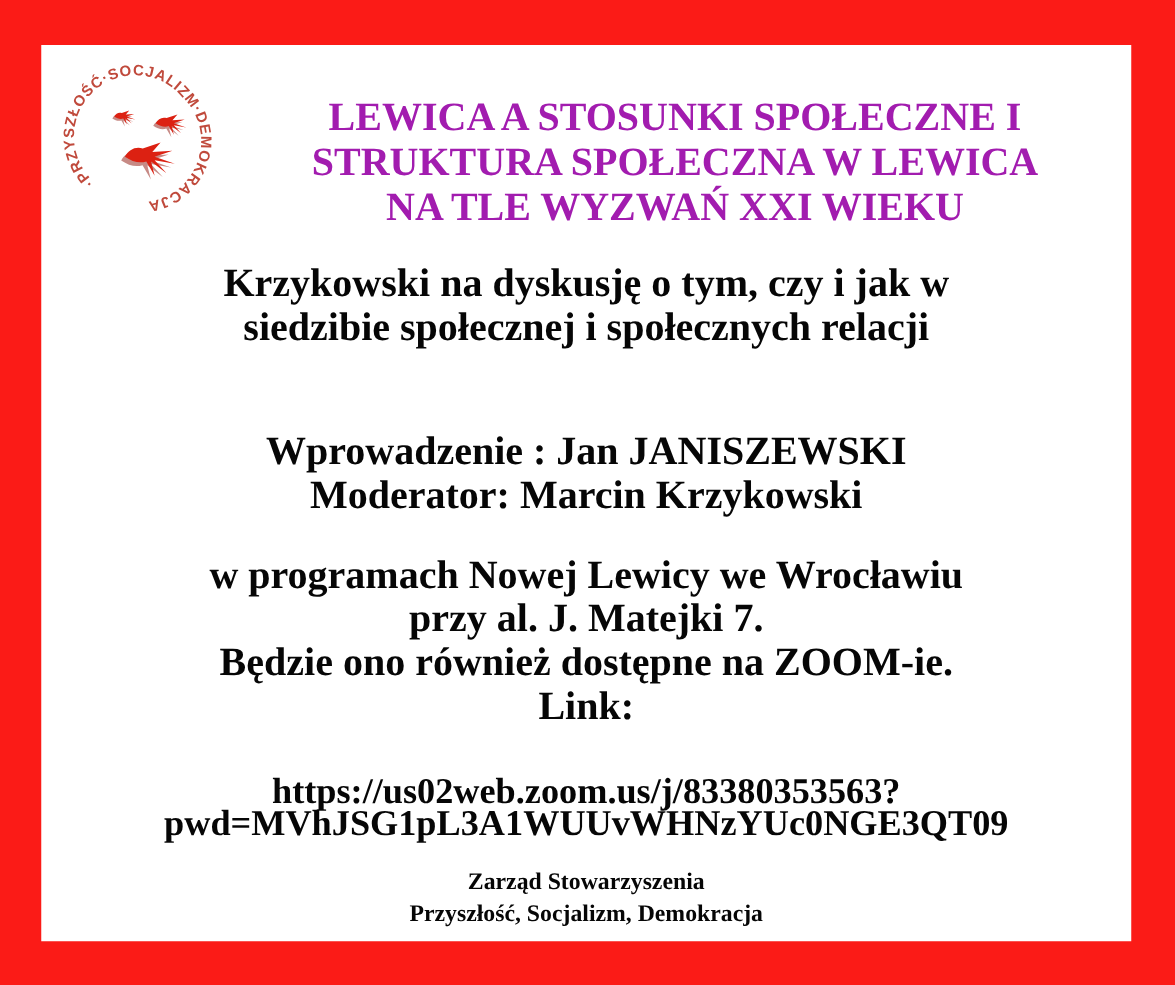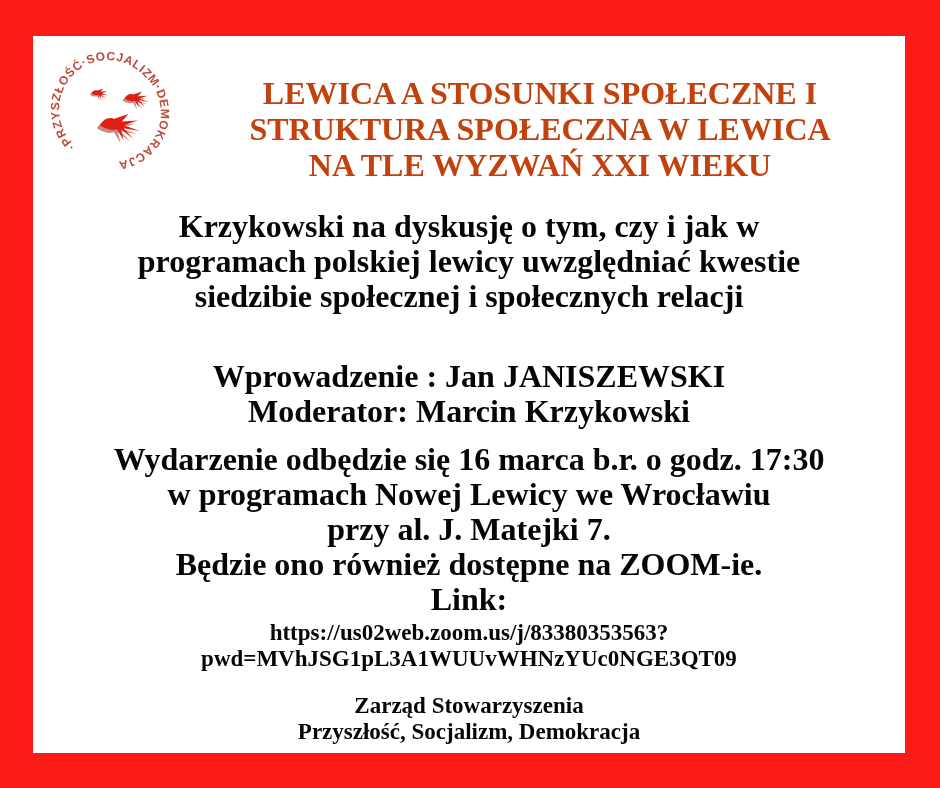--- a/index.html
+++ b/index.html
@@ -43,31 +43,31 @@
     right: 0;
     text-align: center;
     font-weight: bold;
     color: #060606;
   }
   .txtblock div { white-space: nowrap; }
   .title {
     top: 39px;
     left: 142px;
     right: 0;
-    color: #c2410c;
+    color: #a21caf;
     font-size: 32px;
     line-height: 36px;
   }
   .main-size { font-size: 32px; line-height: 35px; }
   .intro    { top: 173px; }
-  .speakers { top: 323px; }
+  .speakers { top: 307px; }
   .details  { top: 406px; }
-  .zoomlink { top: 584px; font-size: 23px; line-height: 26px; }
+  .zoomlink { top: 584px; font-size: 29px; line-height: 26px; }
   .zoomlink div { cursor: pointer; }
-  .footer   { top: 657px; font-size: 23px; line-height: 26px; }
+  .footer   { top: 657px; font-size: 19px; line-height: 26px; }
 </style>
 </head>
 <body>
 
 <div class="panel">
 
   <div class="logo">
     <svg viewBox="0 0 130 130">
       <defs>
         <path id="ringPath" d="M 30.4,99.6 A 49,49 0 1 1 99.6,30.4 A 49,49 0 1 1 30.4,99.6" fill="none"></path>
@@ -88,31 +88,29 @@
   </div>
 
   <div class="txtblock title">
     <div>LEWICA A STOSUNKI SPOŁECZNE I</div>
     <div>STRUKTURA SPOŁECZNA W LEWICA</div>
     <div>NA TLE WYZWAŃ XXI WIEKU</div>
   </div>
 
   <div class="txtblock main-size intro">
     <div>Krzykowski na dyskusję o tym, czy i jak w</div>
-    <div>programach polskiej lewicy uwzględniać kwestie</div>
     <div>siedzibie społecznej i społecznych relacji</div>
   </div>
 
   <div class="txtblock main-size speakers">
     <div>Wprowadzenie : Jan JANISZEWSKI</div>
     <div>Moderator: Marcin Krzykowski</div>
   </div>
 
   <div class="txtblock main-size details">
-    <div>Wydarzenie odbędzie się 16 marca b.r. o godz. 17:30</div>
     <div>w programach Nowej Lewicy we Wrocławiu</div>
     <div>przy al. J. Matejki 7.</div>
     <div>Będzie ono również dostępne na ZOOM-ie.</div>
     <div>Link:</div>
   </div>
 
   <div class="txtblock zoomlink">
     <div>https://us02web.zoom.us/j/83380353563?</div>
     <div>pwd=MVhJSG1pL3A1WUUvWHNzYUc0NGE3QT09</div>
   </div>

